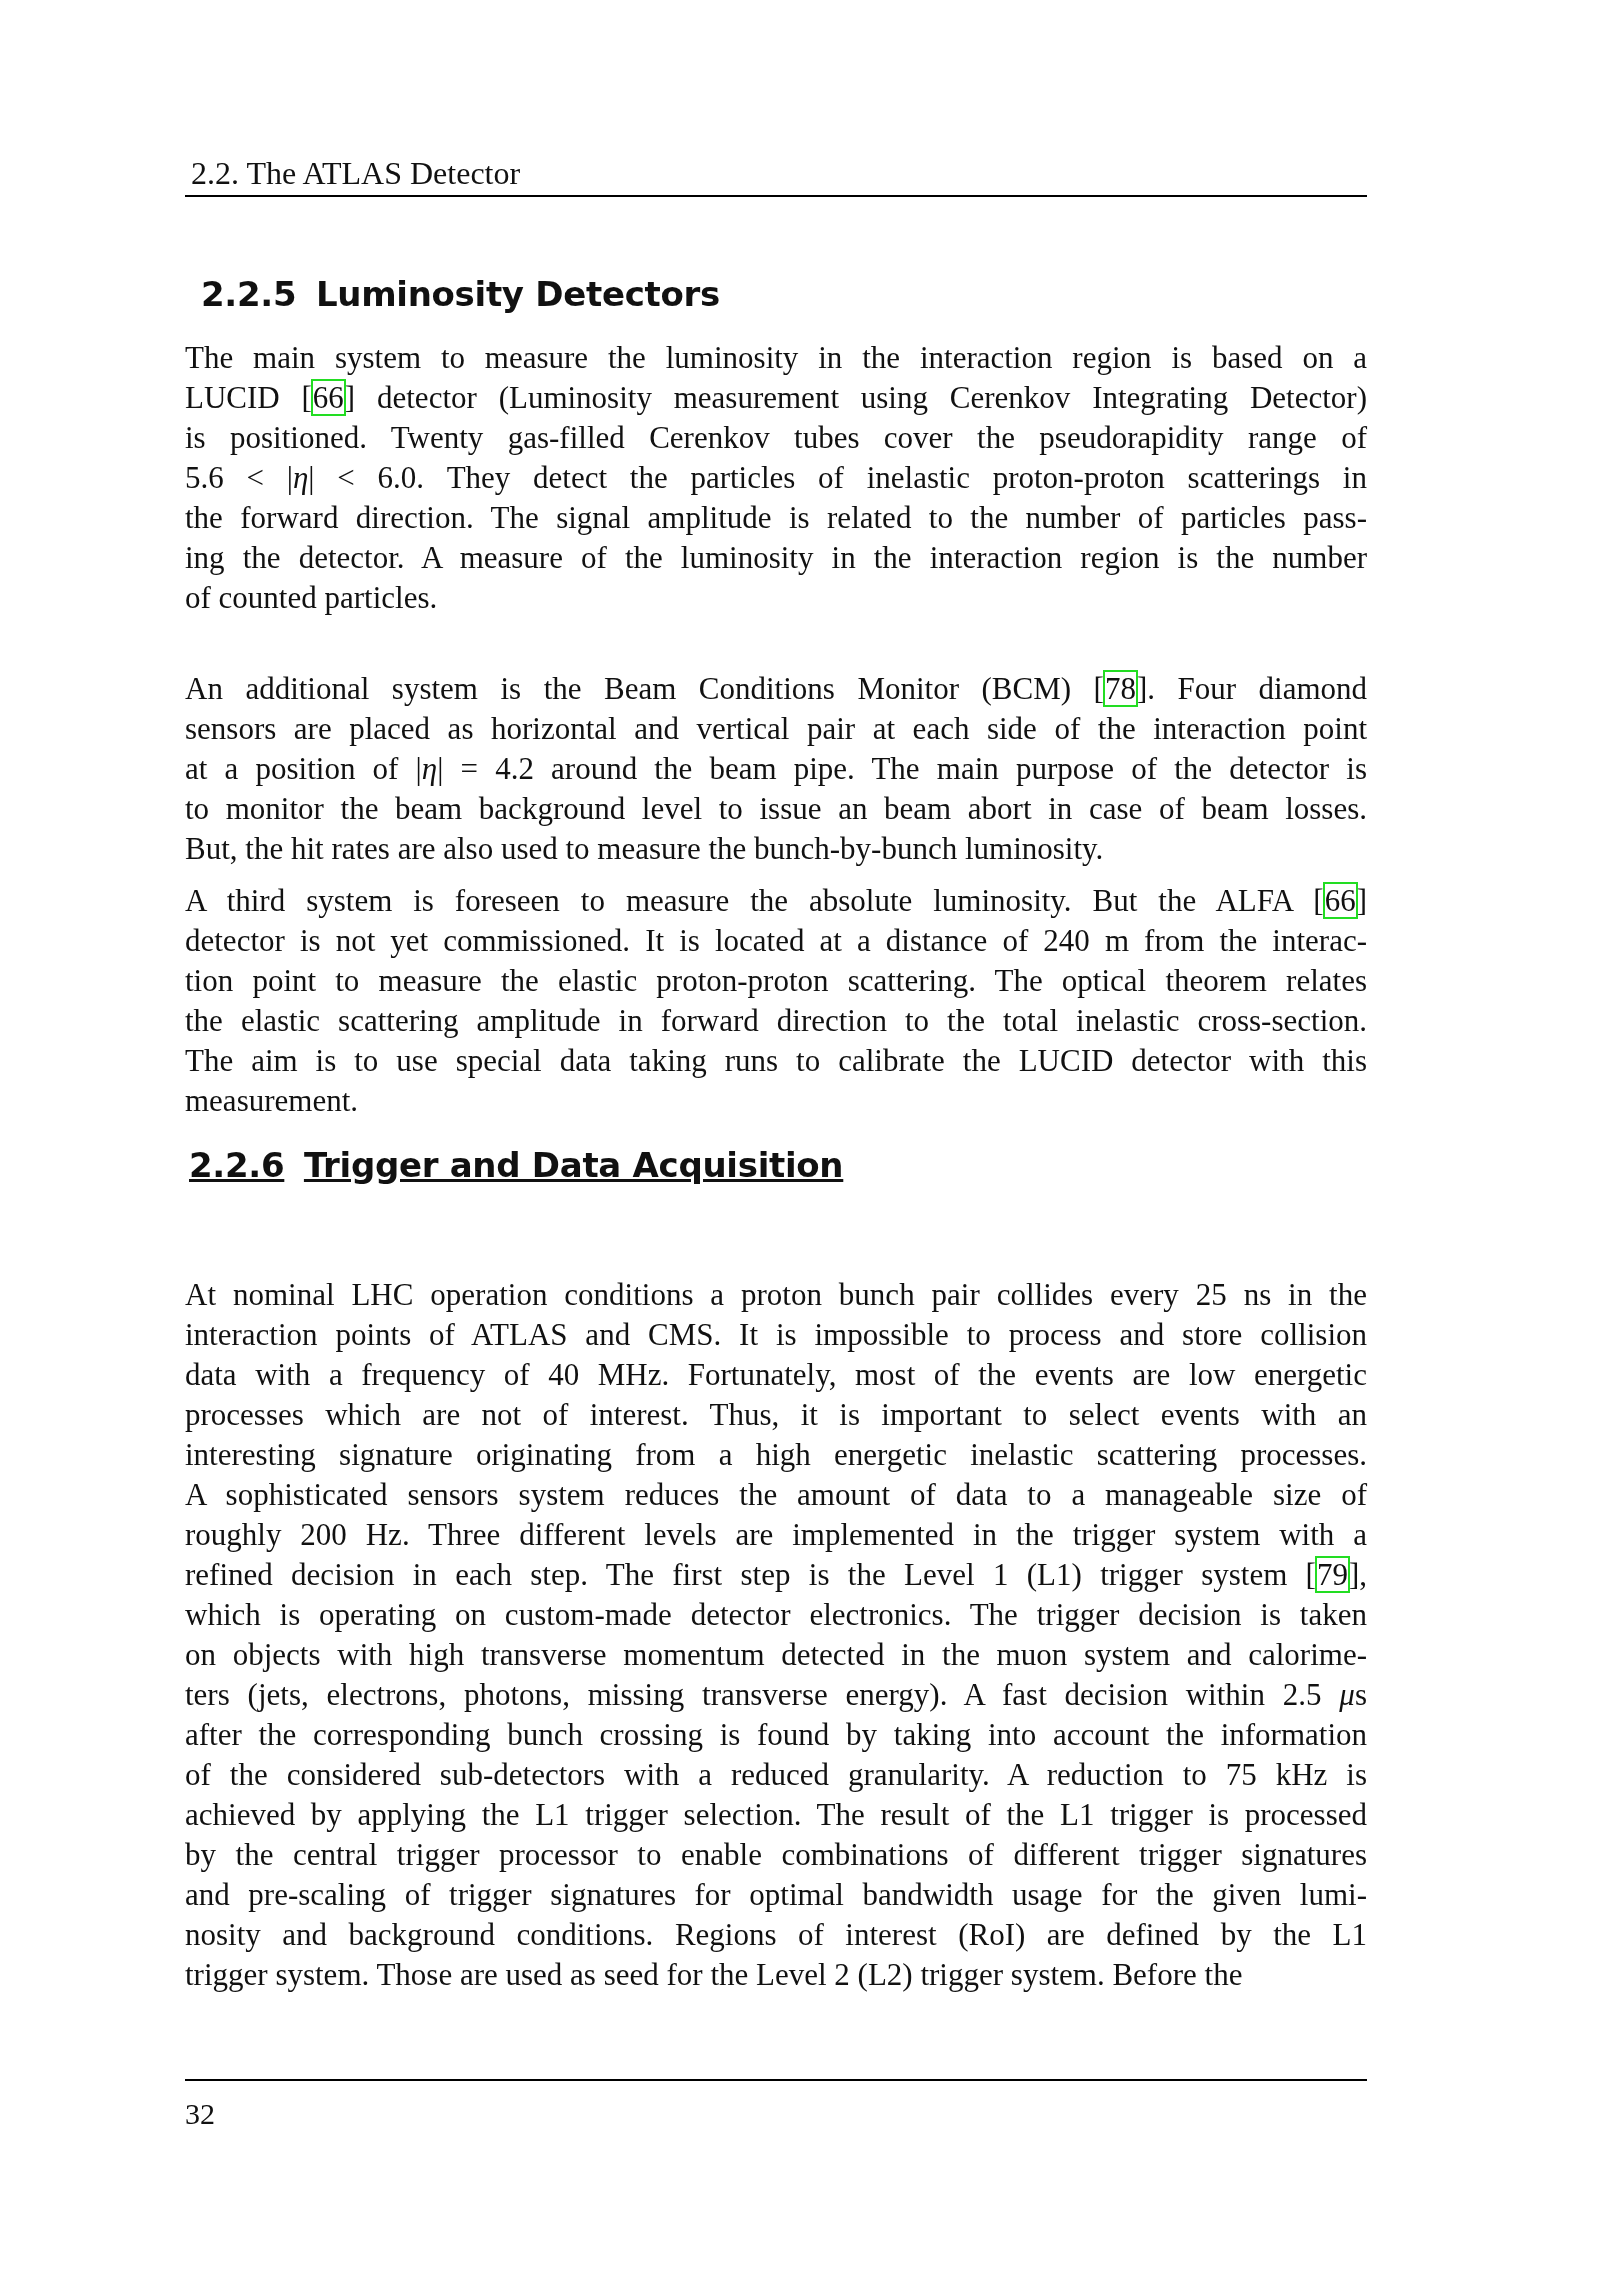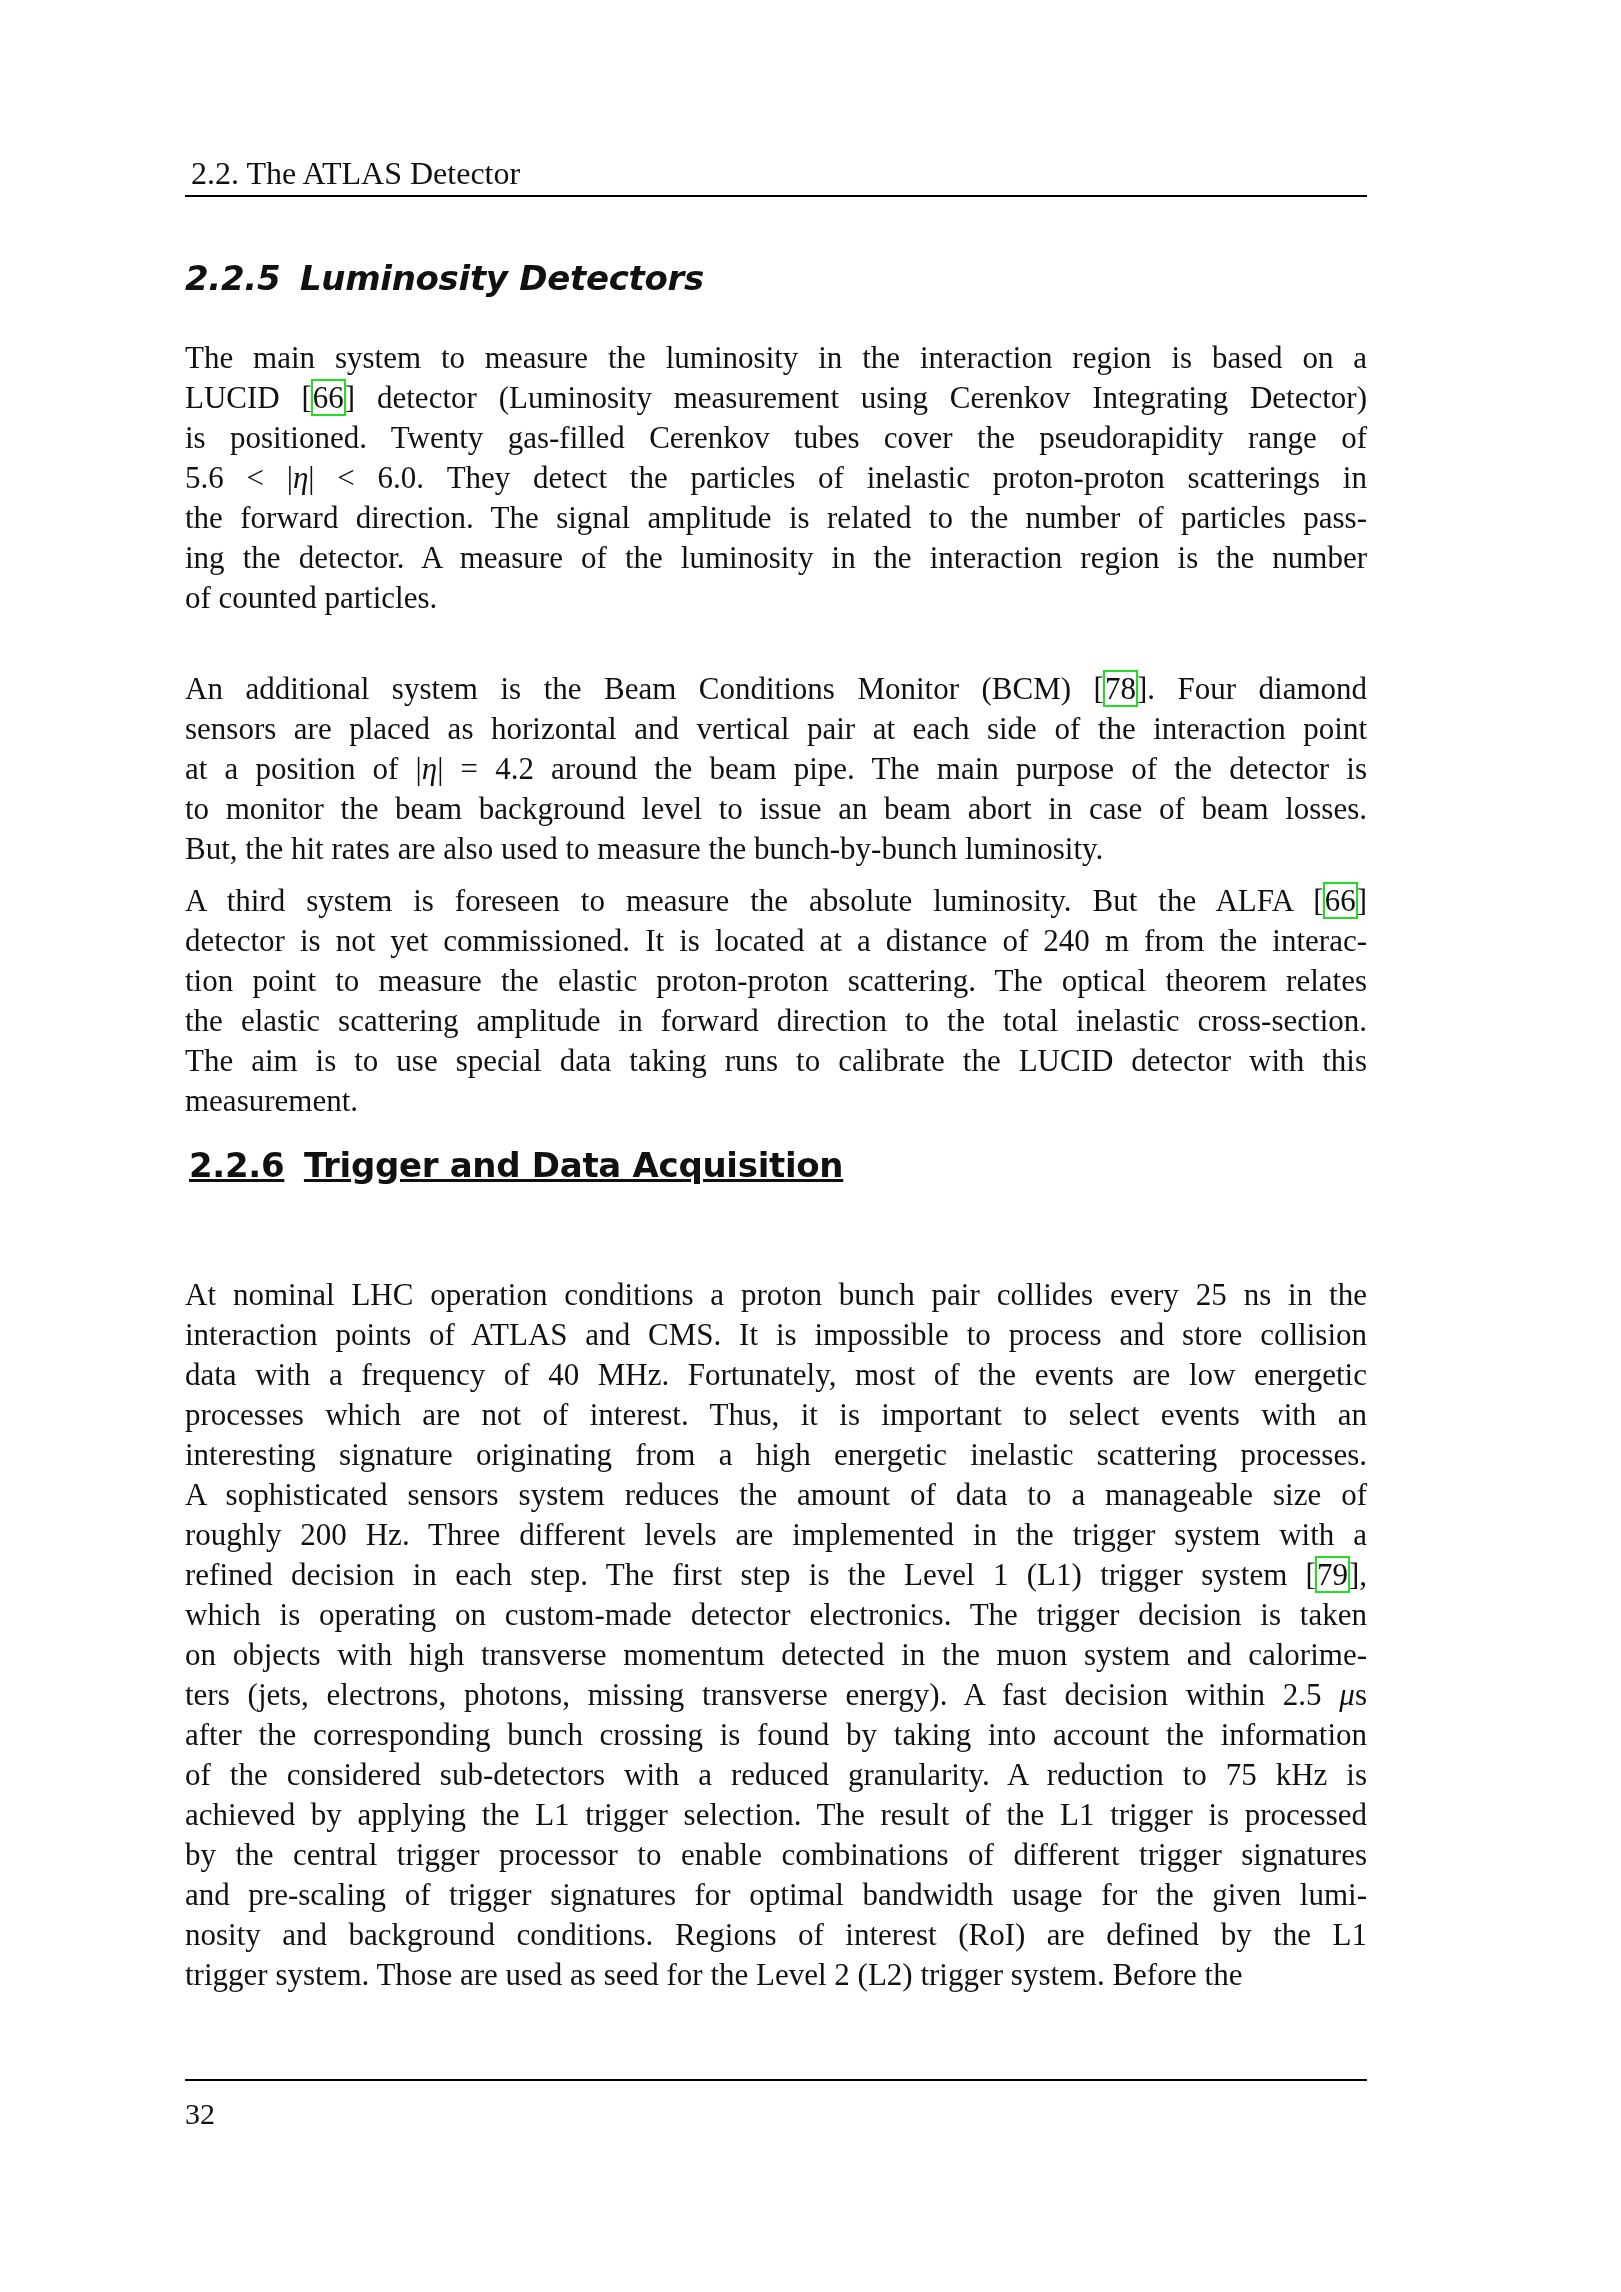--- a/index.html
+++ b/index.html
@@ -21,21 +21,21 @@
   .math { font-style: italic; }
   .page-number { position: absolute; left: 0; top: 2094px; font-size: 30px; line-height: 39px; }
 </style>
 </head>
 <body>
 
 <div class="page">
   <div class="running-header">2.2. The ATLAS Detector</div>
   <div class="rule top"></div>
 
-  <h2 class="section-title" style="top:257px; margin:0;font-style:italic;">
+  <h2 class="section-title" style="top:257px; margin:16px;">
     <span class="num">2.2.5</span><span>Luminosity Detectors</span>
   </h2>
 
   <div class="para" style="top:338px;">
       <span class="line">The main system to measure the luminosity in the interaction region is based on a</span>
       <span class="line">LUCID [<a class="cite-box" style="color: inherit; text-decoration: none; outline-color: rgb(34, 221, 34);">66</a>] detector (Luminosity measurement using Cerenkov Integrating Detector)</span>
       <span class="line">is positioned.  Twenty gas-filled Cerenkov tubes cover the pseudorapidity range of</span>
       <span class="line">5.6 &lt; |<span class="math">η</span>| &lt; 6.0.  They detect the particles of inelastic proton-proton scatterings in</span>
       <span class="line">the forward direction. The signal amplitude is related to the number of particles pass-</span>
       <span class="line">ing the detector. A measure of the luminosity in the interaction region is the number</span>

